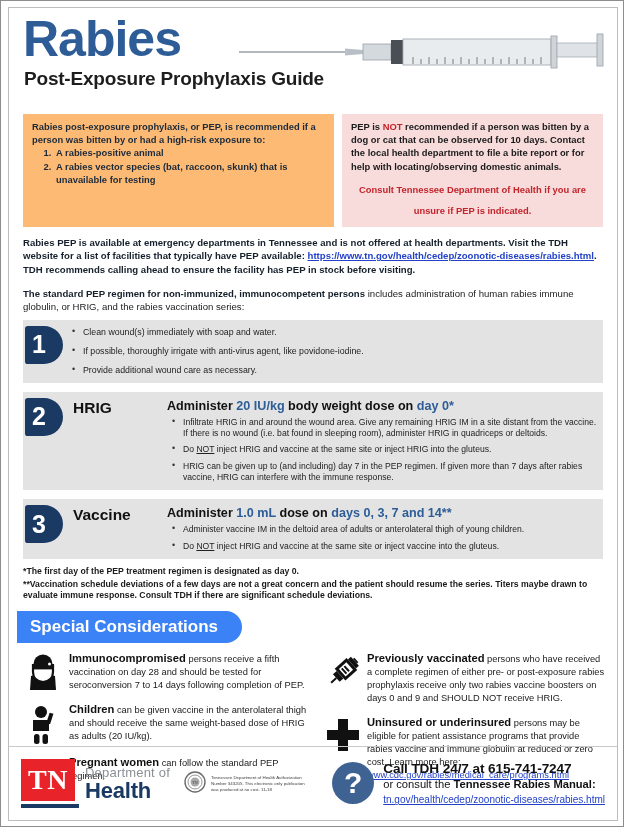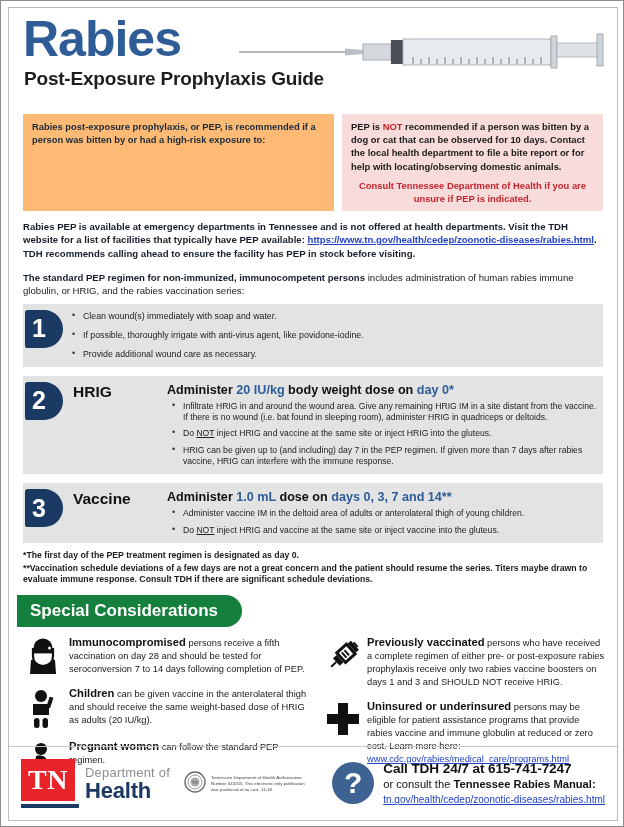--- a/index.html
+++ b/index.html
@@ -94,21 +94,21 @@
   .box-blue ol li {
     padding-left: 2px;
     line-height: 13.2px;
   }
   .red-word { color: #c3242b; }
   .pink-note {
     color: #c3242b;
     text-align: center;
     font-weight: bold;
     margin-top: 6px;
-    line-height: 13px;
+    line-height: 21px;
   }
   
   .intro {
     padding: 0 14px;
     margin-top: 9px;
     font-size: 9.6px;
     line-height: 13.4px;
     font-weight: bold;
     color: #15202c;
   }
@@ -200,21 +200,21 @@
     color: #1a1a1a;
     font-weight: bold;
     margin-top: -2px;
   }
   .footnotes p { margin: 0 0 1px 0; }
   
   .sc-banner {
     margin: 9px 0 0 8px;
     width: 225px;
     height: 32px;
-    background: #15803d;
+    background: #3b82f6;
     border-radius: 0 16px 16px 0;
     color: #fff;
     font-size: 17px;
     font-weight: bold;
     display: flex;
     align-items: center;
     padding-left: 13px;
     box-sizing: border-box;
   }
   .sc-cols {
@@ -391,20 +391,24 @@
         <rect x="320" y="13" width="42" height="14" fill="#dfe3e7" stroke="#a6acb3" stroke-width="0.8"></rect>
         <rect x="360" y="4" width="6" height="32" fill="#cfd4d9" stroke="#9aa0a6" stroke-width="0.8"></rect>
       </svg>
     </div>
     <div class="subtitle">Post-Exposure Prophylaxis Guide</div>
   </div>
 
   <div class="topboxes">
     <div class="box-blue">
       <div>Rabies post-exposure prophylaxis, or PEP, is recommended if a person was bitten by or had a high-risk exposure to:</div>
+      <ol>
+        <li>A rabies-positive animal</li>
+        <li>A rabies vector species (bat, raccoon, skunk) that is unavailable for testing</li>
+      </ol>
     </div>
     <div class="box-pink">
       <div><span>PEP is </span><span class="red-word">NOT</span><span> recommended if a person was bitten by a dog or cat that can be observed for 10 days. Contact the local health department to file a bite report or for help with locating/observing domestic animals.</span></div>
       <div class="pink-note">Consult Tennessee Department of Health if you are unsure if PEP is indicated.</div>
     </div>
   </div>
 
   <div class="intro">
     <span>Rabies PEP is available at emergency departments in Tennessee and is not offered at health departments. Visit the TDH website for a list of facilities that typically have PEP available: </span><a href="#" class="link">https://www.tn.gov/health/cedep/zoonotic-diseases/rabies.html</a><span>. TDH recommends calling ahead to ensure the facility has PEP in stock before visiting.</span>
     <div class="intro-second">
@@ -510,21 +514,21 @@
               <rect x="9" y="13" width="5" height="10" fill="#111"></rect>
               <rect x="14" y="10" width="16" height="16" fill="#111"></rect>
               <rect x="17" y="13" width="10" height="10" fill="#fff"></rect>
               <rect x="18.5" y="14.5" width="2" height="7" fill="#111"></rect>
               <rect x="22" y="14.5" width="2" height="7" fill="#111"></rect>
               <rect x="30" y="12" width="4" height="12" fill="#111"></rect>
               <rect x="34" y="15" width="2" height="6" fill="#111"></rect>
             </g>
           </svg>
         </div>
-        <div class="sc-text"><b>Previously vaccinated</b><span> persons who have received a complete regimen of either pre- or post-exposure rabies prophylaxis receive only two rabies vaccine boosters on days 1 and 3 and SHOULD NOT receive HRIG.</span></div>
+        <div class="sc-text"><b>Previously vaccinated</b><span> persons who have received a complete regimen of either pre- or post-exposure rabies prophylaxis receive only two rabies vaccine boosters on days 0 and 9 and SHOULD NOT receive HRIG.</span></div>
       </div>
 
       <div class="sc-item">
         <div class="sc-icon">
           <svg width="34" height="34" viewBox="0 0 34 34" aria-hidden="true">
             <rect x="12" y="1" width="10" height="32" fill="#111"></rect>
             <rect x="1" y="12" width="32" height="10" fill="#111"></rect>
           </svg>
         </div>
         <div class="sc-text"><b>Uninsured or underinsured</b><span> persons may be eligible for patient assistance programs that provide rabies vaccine and immune globulin at reduced or zero cost. Learn more here: </span><a href="#">www.cdc.gov/rabies/medical_care/programs.html</a></div>

